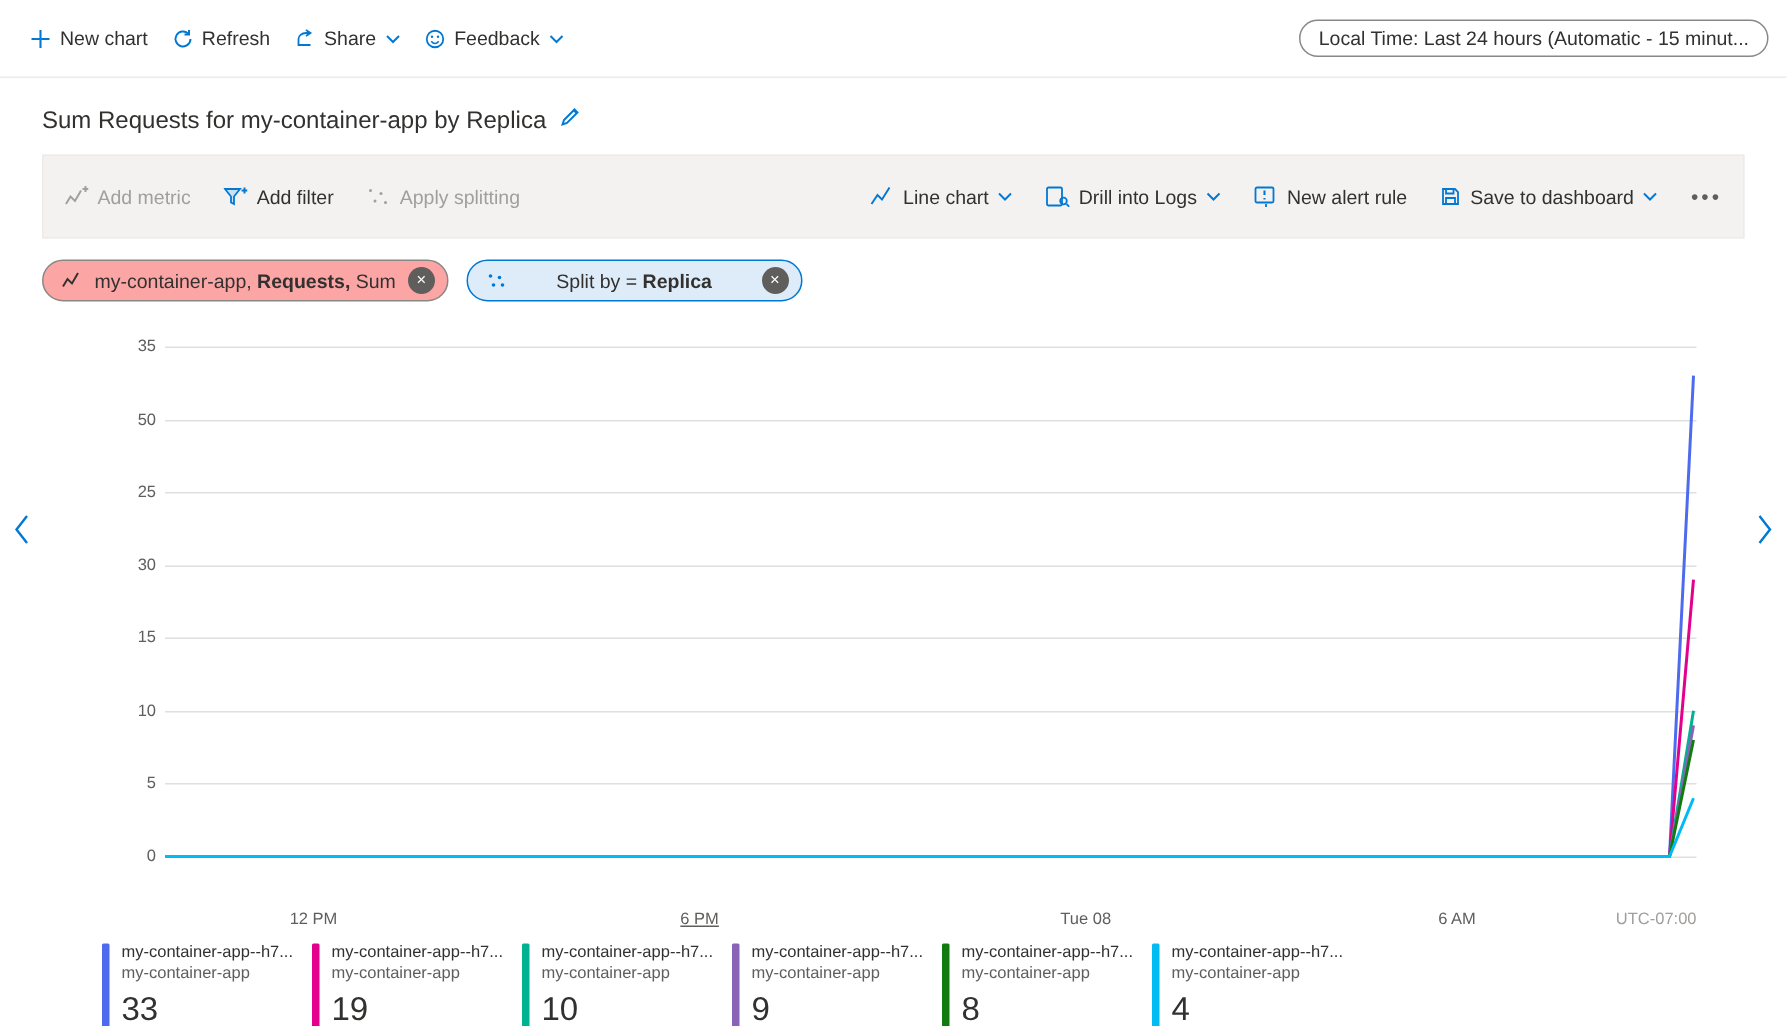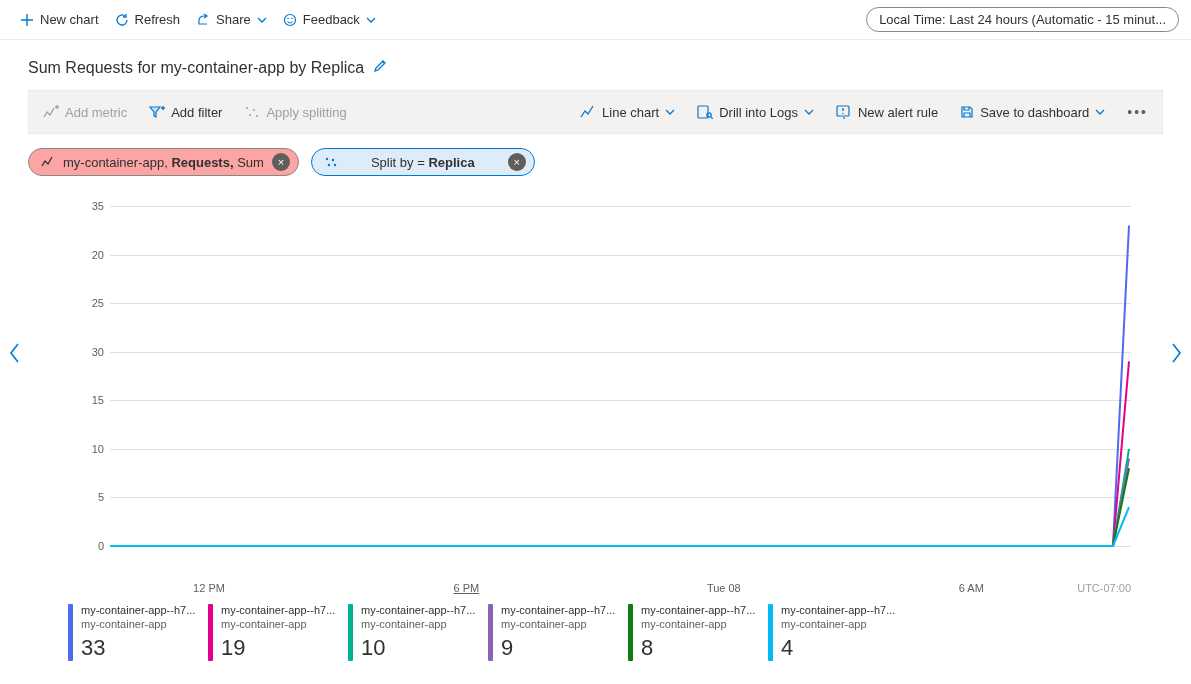--- a/index.html
+++ b/index.html
@@ -9,21 +9,21 @@
     font-size: 13px;
     color: #323130;
     background: #fff;
     width: 1191px;
   }
   .toolbar {
     display: flex;
     align-items: center;
     padding: 4px 12px;
     border-bottom: 1px solid #edebe9;
-    height: 40px;
+    height: 52px;
   }
   .tb-btn {
     display: inline-flex;
     align-items: center;
     gap: 6px;
     padding: 4px 8px;
     cursor: pointer;
     color: #323130;
     border-radius: 2px;
   }
@@ -49,21 +49,21 @@
   }
   .title-row .edit { color: #0078d4; cursor: pointer; }
   .subtoolbar {
     margin: 4px 28px 0 28px;
     background: #f3f2f1;
     border: 1px solid #edebe9;
     display: flex;
     align-items: center;
     padding: 6px 10px;
     gap: 14px;
-    height: 44px;
+    height: 56px;
   }
   .st-btn {
     display: inline-flex;
     align-items: center;
     gap: 6px;
     cursor: pointer;
     padding: 2px 4px;
     color: #323130;
   }
   .st-btn.disabled { color: #a19f9d; cursor: default; }
@@ -377,21 +377,21 @@
       <div class="ylab" style="top: 291.429px;">5</div>
       <div class="grid" style="top: 242.857px;"></div>
       <div class="ylab" style="top: 242.857px;">10</div>
       <div class="grid" style="top: 194.286px;"></div>
       <div class="ylab" style="top: 194.286px;">15</div>
       <div class="grid" style="top: 145.714px;"></div>
       <div class="ylab" style="top: 145.714px;">30</div>
       <div class="grid" style="top: 97.1429px;"></div>
       <div class="ylab" style="top: 97.1429px;">25</div>
       <div class="grid" style="top: 48.5714px;"></div>
-      <div class="ylab" style="top: 48.5714px;">20</div>
+      <div class="ylab" style="top: 48.5714px;">50</div>
       <div class="grid" style="top: 0px;"></div>
       <div class="ylab" style="top: 0px;">35</div>
       <div class="xlab" style="left: 149px;">12 PM</div>
       <div class="xlab" style="left: 406.4px; text-decoration: underline;">6 PM</div>
       <div class="xlab" style="left: 663.8px;">Tue 08</div>
       <div class="xlab" style="left: 911.3px;">6 AM</div>
       <div class="tzlab">UTC-07:00</div>
       <svg width="1071" height="342" style="position: absolute; left: 0px; top: 0px;">
         <path d="M 50 340 L 1053 340 L 1069 19.428571428571445" stroke="#4f6bed" stroke-width="2" fill="none"></path>
         <path d="M 50 340 L 1053 340 L 1069 155.42857142857144" stroke="#e3008c" stroke-width="2" fill="none"></path>

